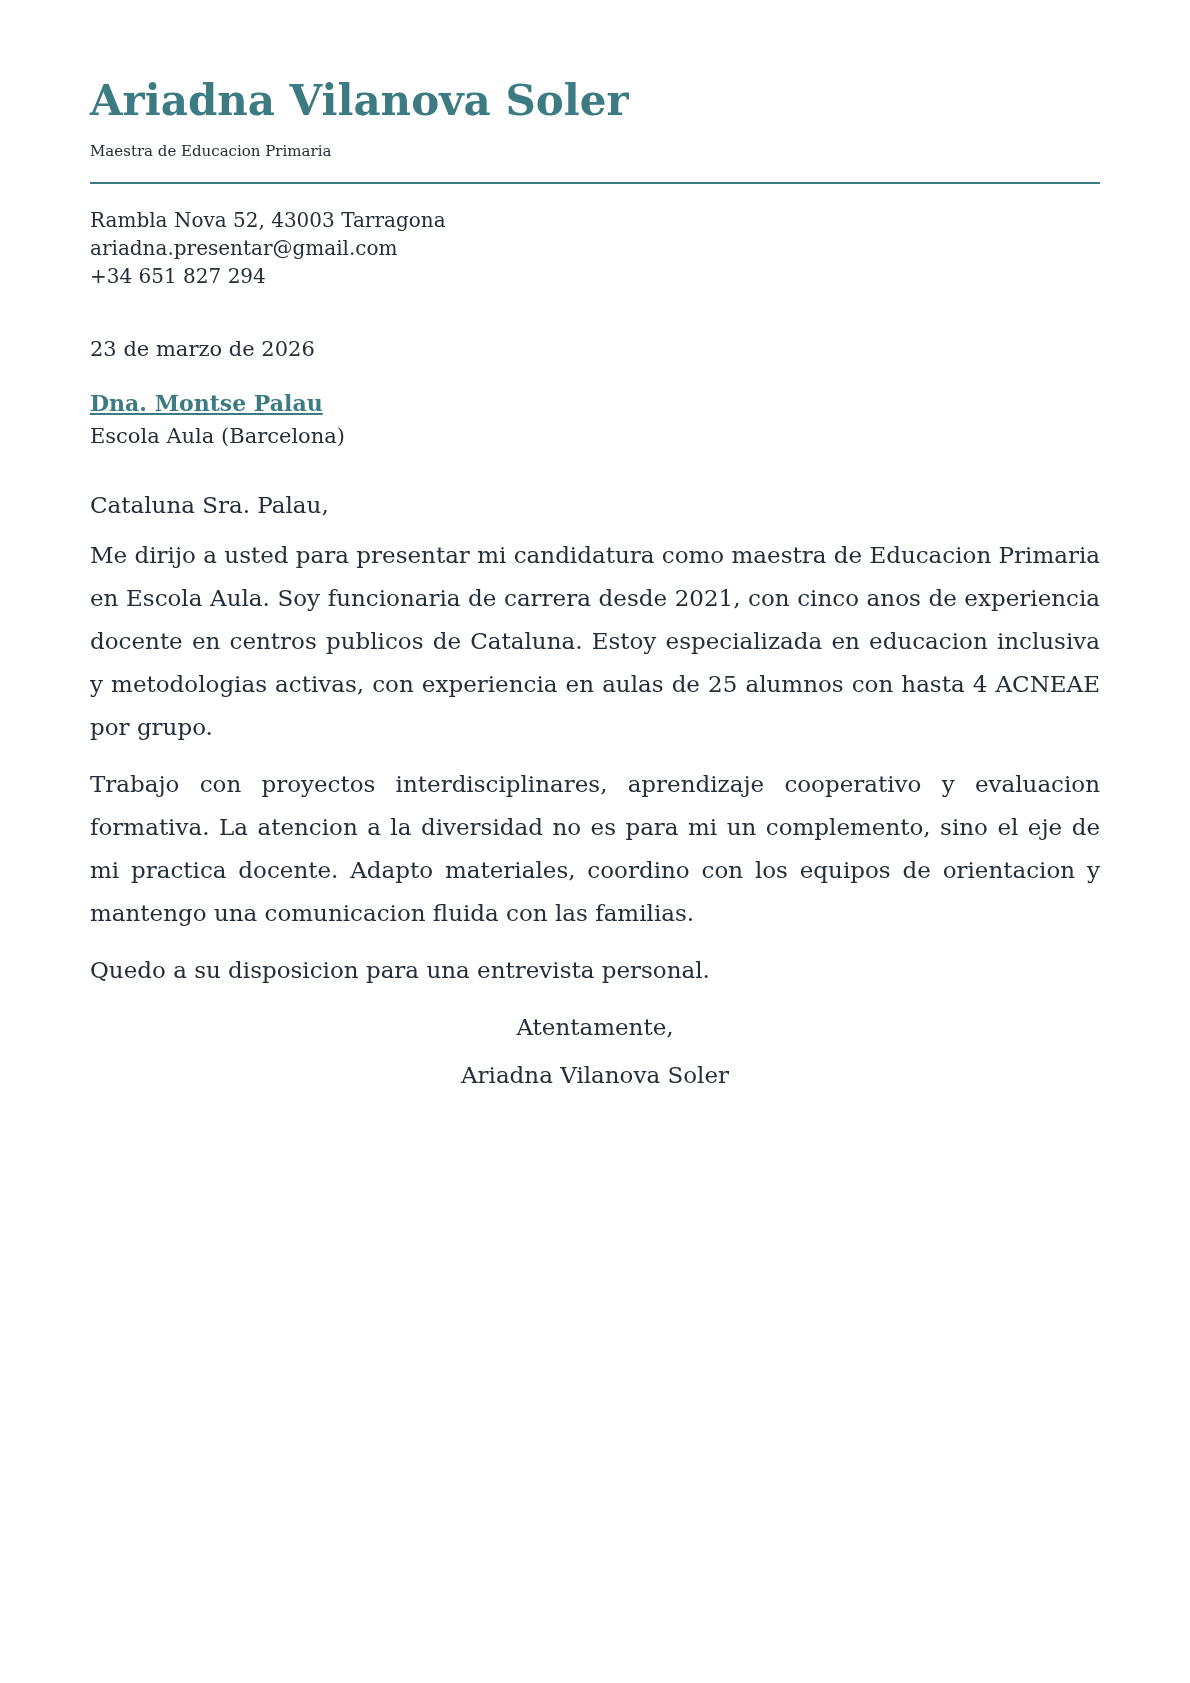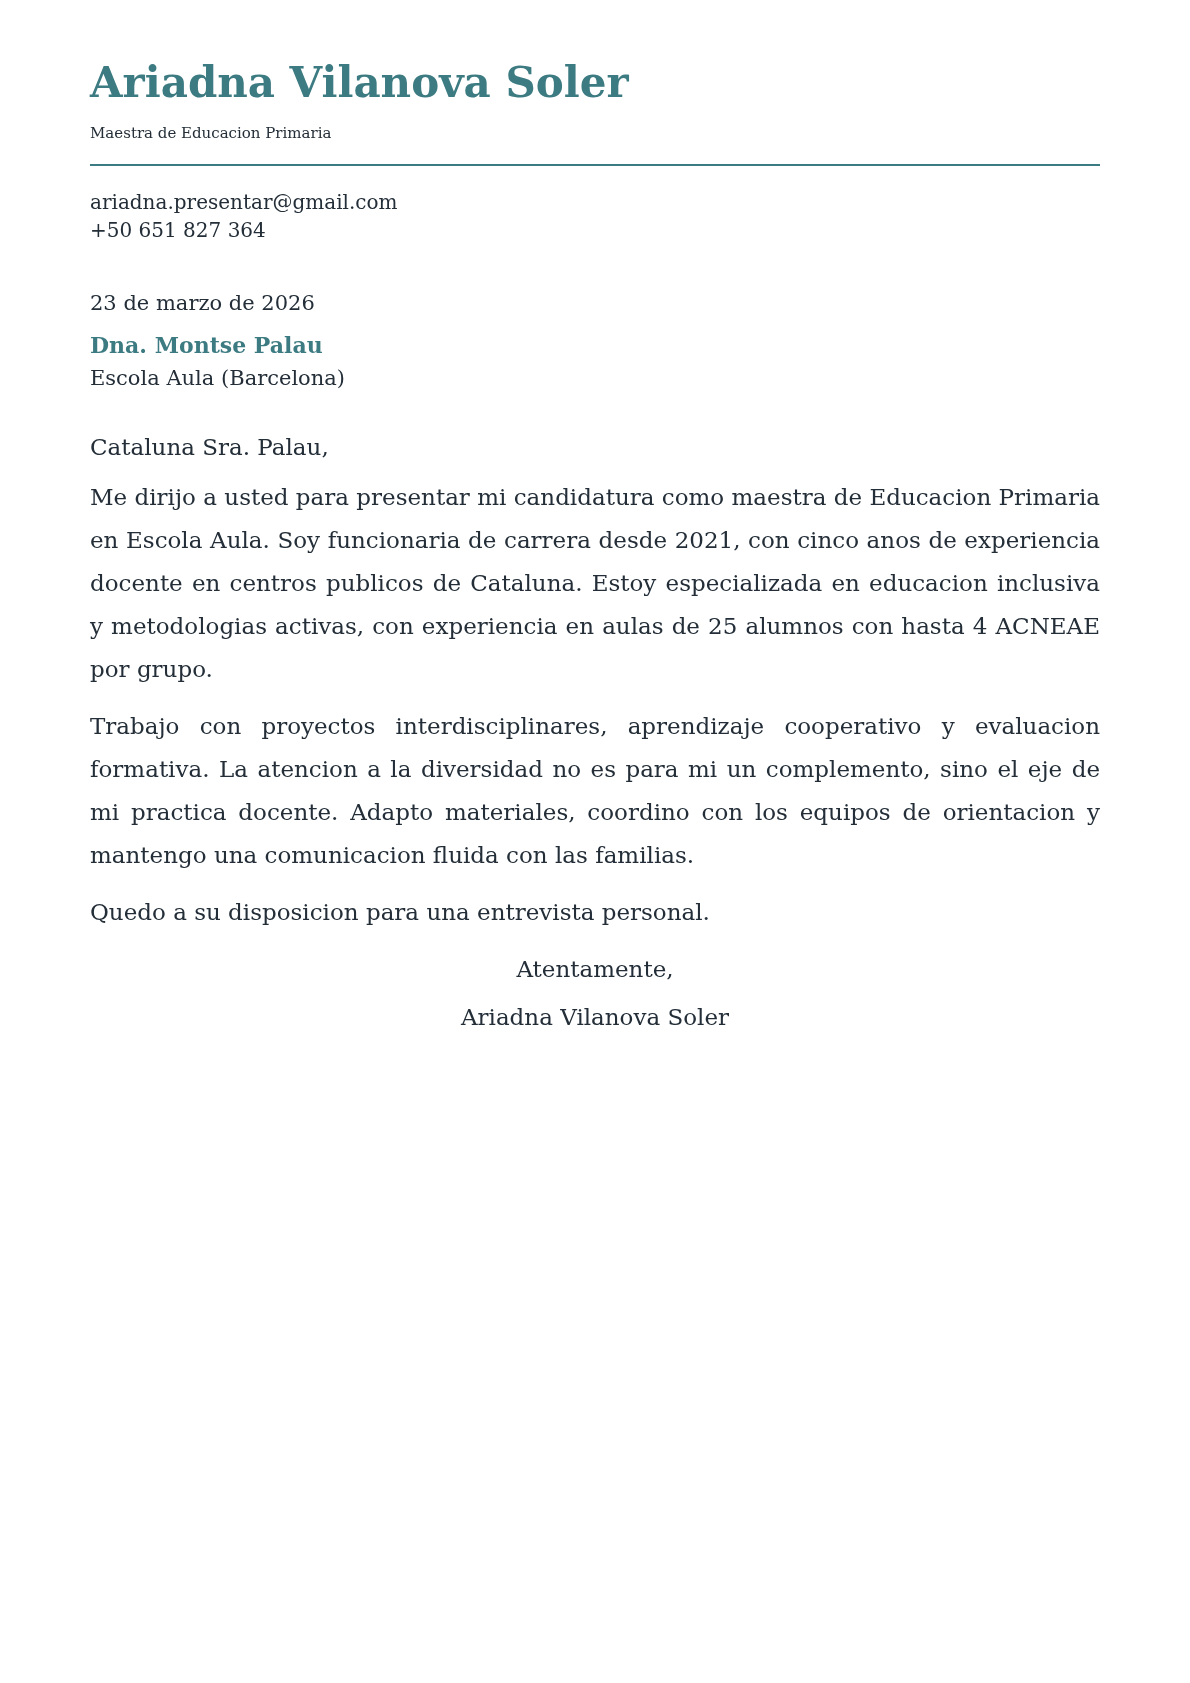--- a/index.html
+++ b/index.html
@@ -5,21 +5,21 @@
   html, body {
     margin: 0;
     padding: 0;
     background: #ffffff;
   }
   .page {
     position: relative;
     width: 1190px;
     height: 1633px;
     box-sizing: border-box;
-    padding: 60px 90px 0 90px;
+    padding: 78px 90px 0 90px;
     background: #ffffff;
     font-family: "DejaVu Serif", "Liberation Serif", serif;
     color: #232e38;
     overflow: hidden;
     border-radius: 6px;
   }
   .name-title {
     font-size: 42px;
     line-height: 46px;
     font-weight: bold;
@@ -41,25 +41,26 @@
     margin-top: 22px;
     font-size: 20px;
     line-height: 28px;
   }
   .date-line {
     margin-top: 46px;
     font-size: 21px;
     line-height: 26px;
   }
   .recipient-name {
-    margin-top: 16px;
+    margin-top: 28px;
     font-size: 22px;
     line-height: 27px;
     font-weight: bold;
     color: #3d7b82;
+    text-decoration: underline;
   }
   .recipient-org {
     margin-top: 6px;
     font-size: 21px;
     line-height: 27px;
   }
   .salutation {
     margin-top: 40px;
     font-size: 23px;
     line-height: 30px;
@@ -85,22 +86,23 @@
 
 <div class="page">
 
   <h1 class="name-title">Ariadna Vilanova Soler</h1>
 
   <div class="job-subtitle">Maestra de Educacion Primaria</div>
 
   <hr class="divider">
 
   <div class="contact-block">
+    <div>Rambla Nova 52, 43003 Tarragona</div>
     <div>ariadna.presentar@gmail.com</div>
-    <div>+50 651 827 364</div>
+    <div>+34 651 827 294</div>
   </div>
 
   <div class="date-line">23 de marzo de 2026</div>
 
   <div class="recipient-name">Dna. Montse Palau</div>
 
   <div class="recipient-org">Escola Aula (Barcelona)</div>
 
   <div class="salutation">Cataluna Sra. Palau,</div>
 

